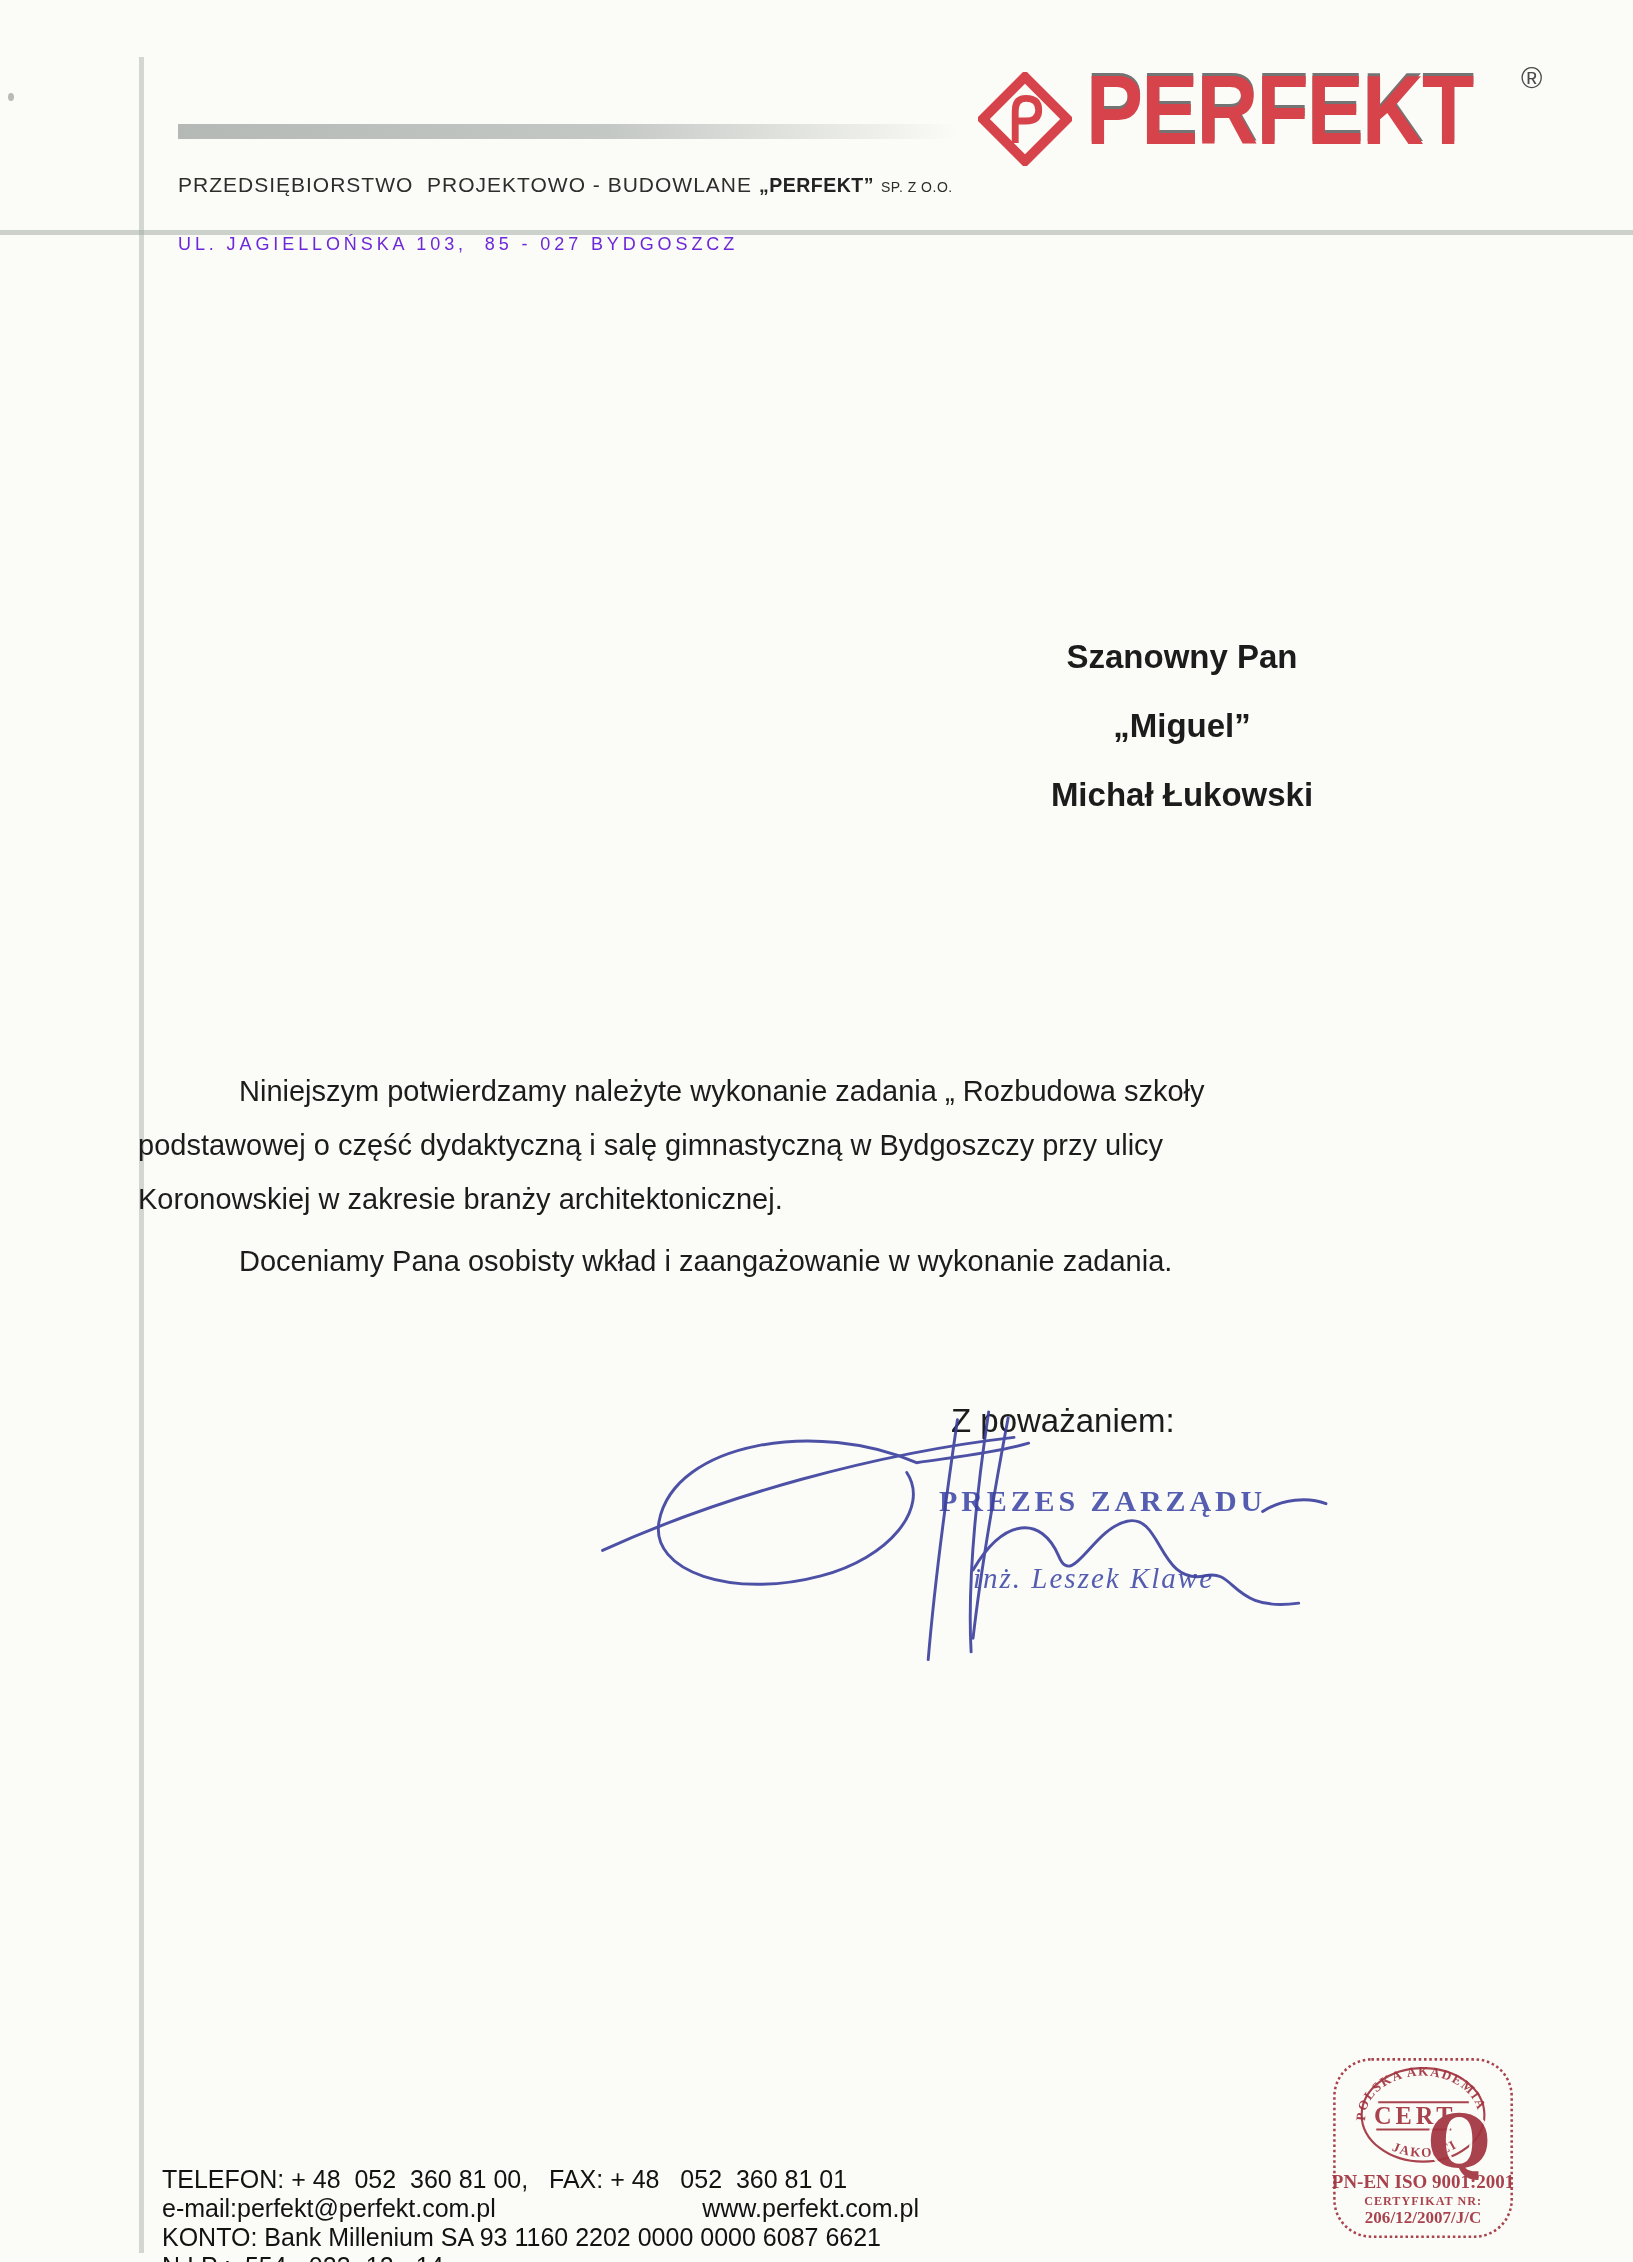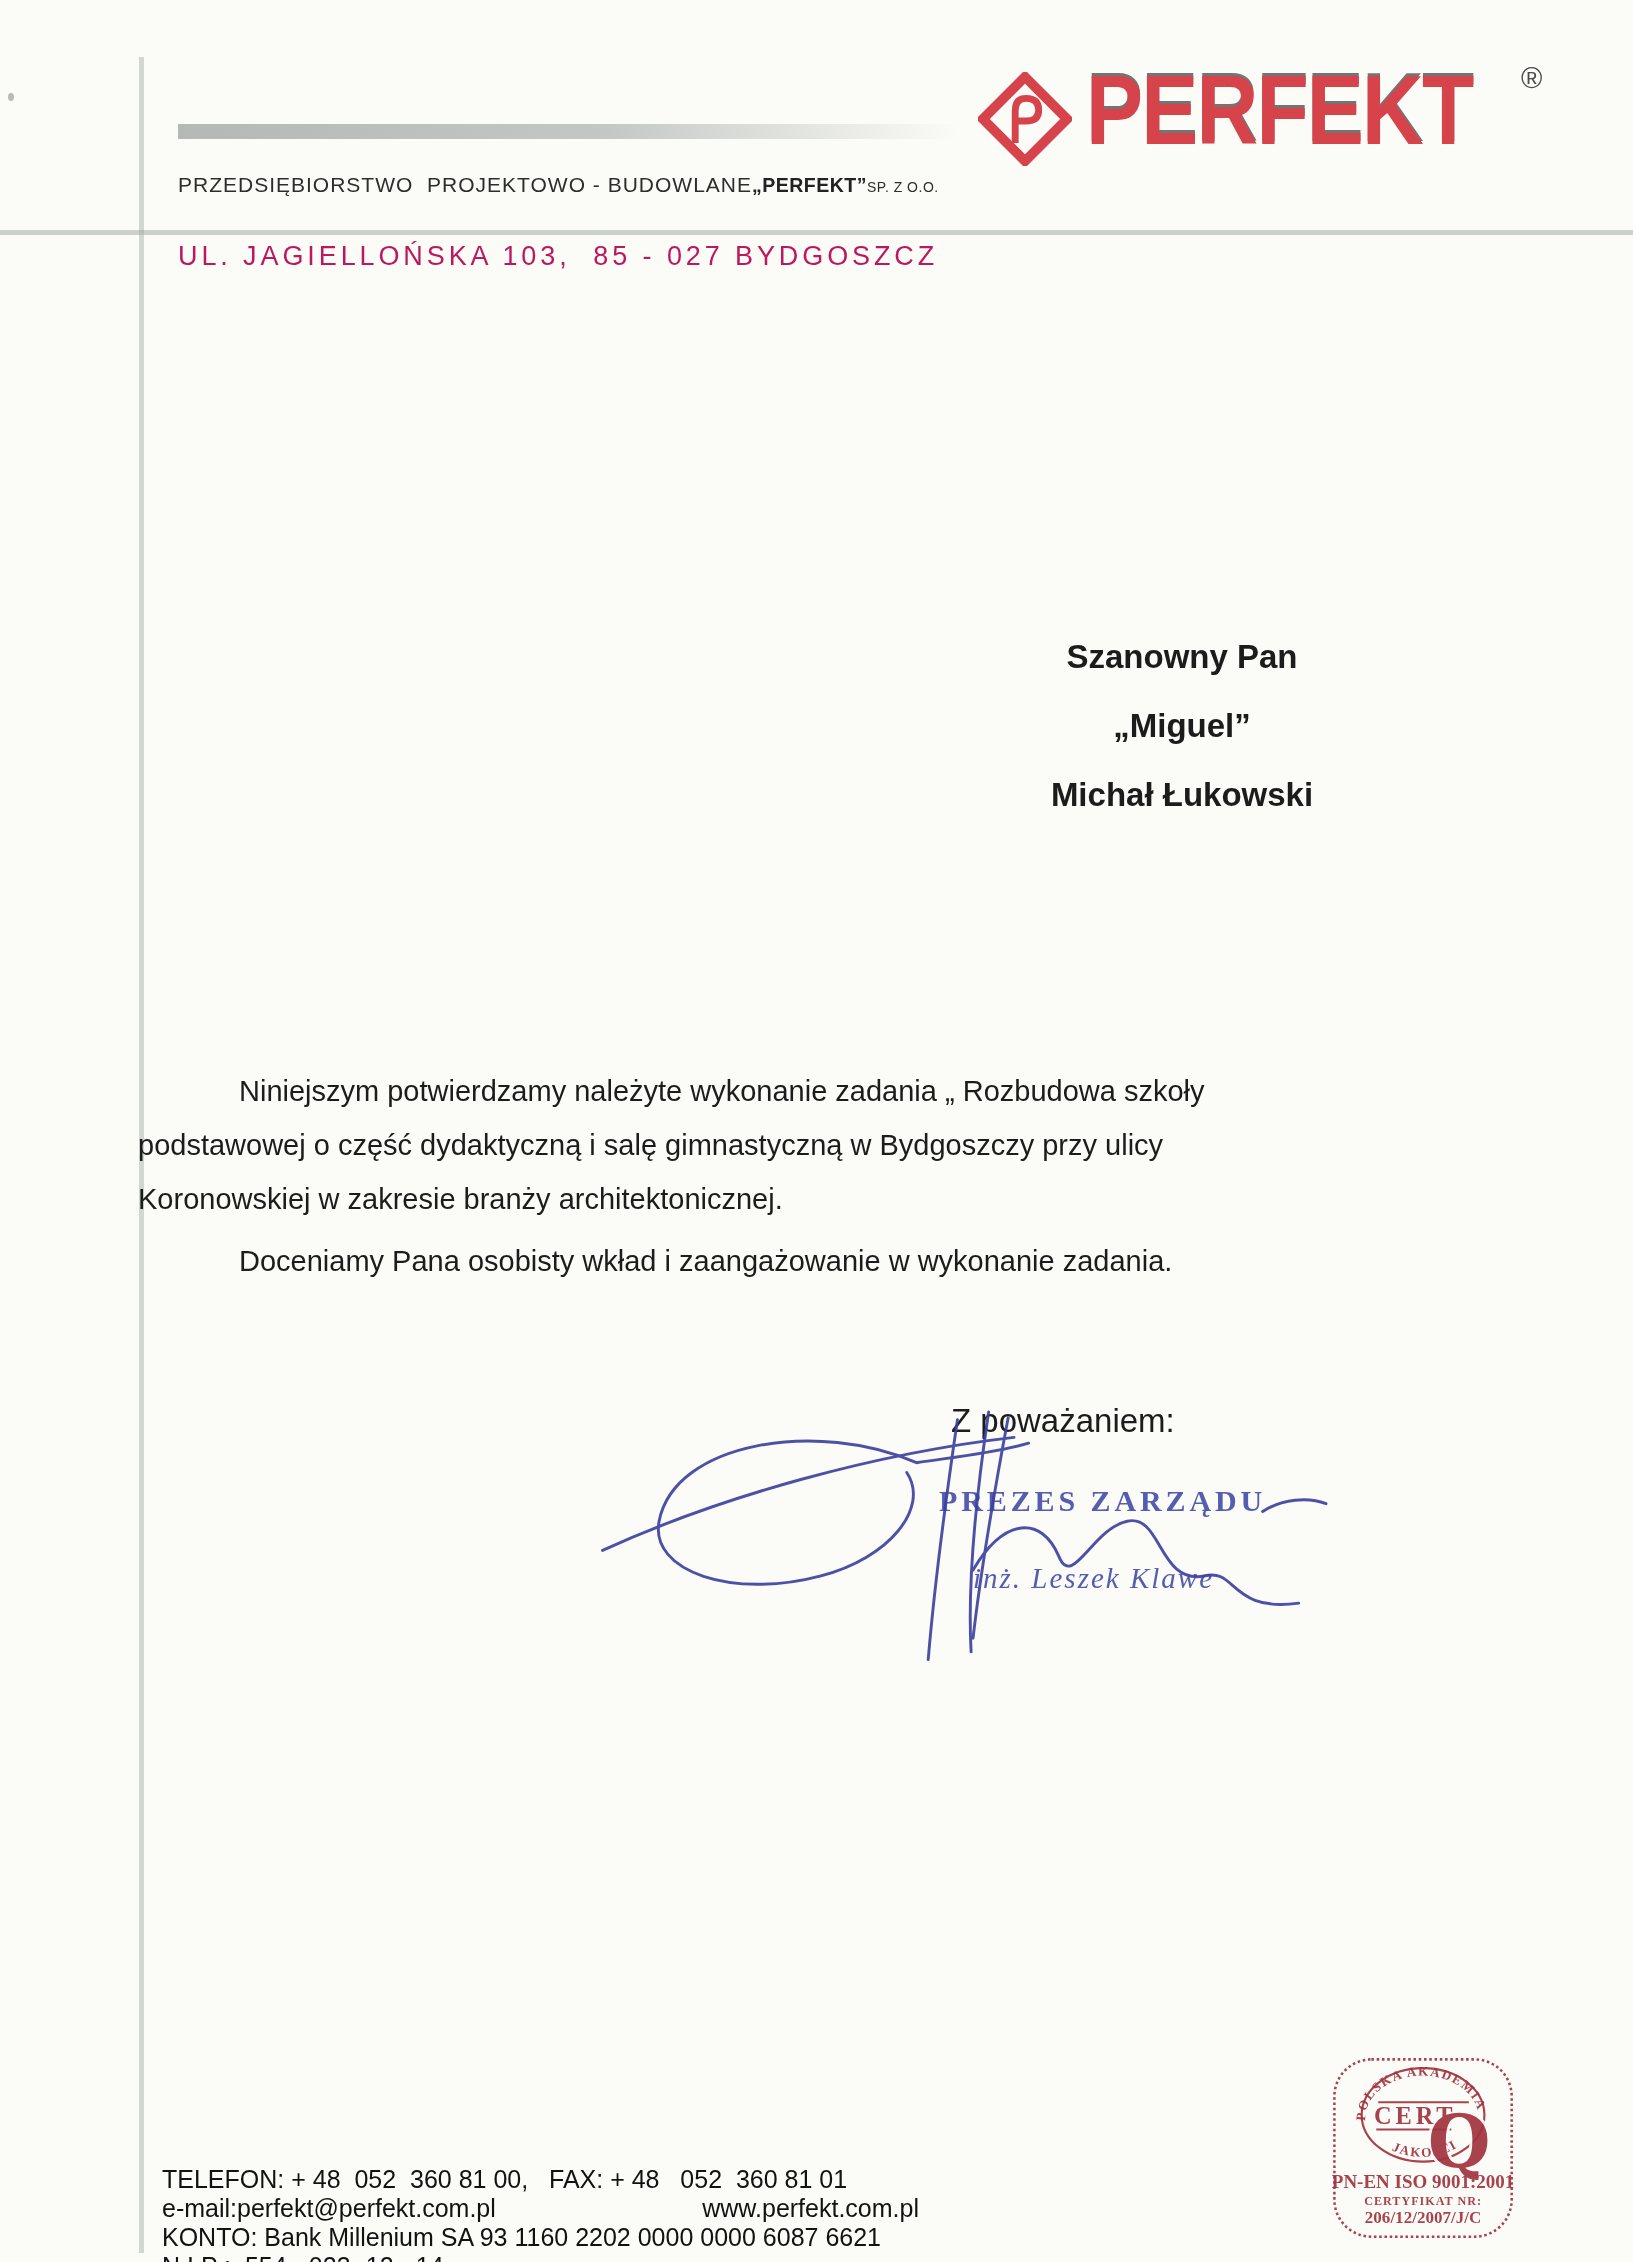--- a/index.html
+++ b/index.html
@@ -13,25 +13,25 @@
   .v-rule{position:absolute; left:139px; top:57px; width:4.9px; height:2196px;
           background:rgba(162,170,162,.45);}
   .h-rule{position:absolute; left:0; top:230px; width:1634px; height:4.9px;
           background:rgba(160,168,160,.5);}
   .head-band{position:absolute; left:178px; top:124px; width:780px; height:14.6px;
           background:linear-gradient(to right,#b5b9b5 0%,#c4c8c4 55%,rgba(200,204,200,0) 100%);}
   .speck{position:absolute; left:7.8px; top:93px; width:5.9px; height:7.8px; border-radius:50%;
           background:rgba(120,120,120,.5);}
   
   .company{position:absolute; left:178px; top:137px; white-space:pre;}
-  .company-line1{display:flex; align-items:baseline; gap:0;}
+  .company-line1{display:flex; align-items:baseline; gap:7px;}
   .company-name{font-size:21px; letter-spacing:1px; color:#2d2d2d;}
   .company-brand{font-size:19.5px; font-weight:bold; letter-spacing:0.5px; color:#222;}
   .company-legal{font-size:14px; letter-spacing:0.5px; color:#2d2d2d;}
-  .company-address{margin-top:8px; font-size:27px; letter-spacing:3.9px; color:#be185d;}
+  .company-address{margin-top:1px; font-size:18px; letter-spacing:3.9px; color:#6d28d9;}
   
   .logo{position:absolute; left:978px; top:64px; display:flex; align-items:flex-start;}
   .logo svg{margin-top:7.8px;}
   .logo-text{display:inline-block; margin-left:13.7px; font-size:95px; line-height:90px;
              font-weight:bold; color:#d7434b; letter-spacing:-2px;
              transform:scale(.9,1.03); transform-origin:left top;
              text-shadow:0 -2.9px 0 rgba(82,82,82,.8);}
   .logo-reg{display:inline-block; margin-left:5.9px; font-size:29px; line-height:29px;
              color:#4a4a4a; font-weight:normal;}
   

